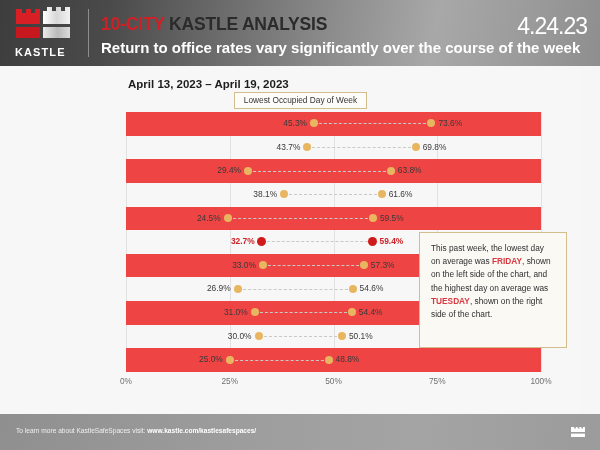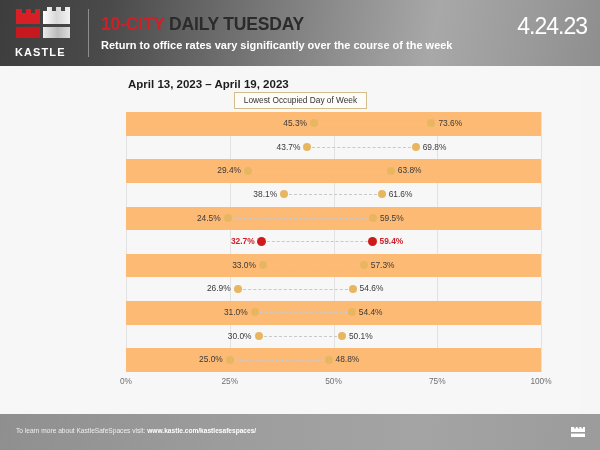--- a/index.html
+++ b/index.html
@@ -58,21 +58,21 @@
     font-size: 17.5px;
     font-weight: bold;
     letter-spacing: -0.2px;
     white-space: nowrap;
   }
   .header-title .red { color: #cf2027; text-align: center; }
   .header-title .dark { color: #2b2b2b; }
   .header-sub {
     position: absolute;
     left: 101px; top: 39px;
-    font-size: 11px;
+    font-size: 15px;
     font-weight: bold;
     color: #ffffff;
     white-space: nowrap;
   }
   .header-date {
     position: absolute;
     right: 13px; top: 13px;
     font-size: 23px;
     color: #ffffff;
     letter-spacing: -1px;
@@ -121,21 +121,21 @@
     top: 0; bottom: 0;
     width: 1px;
     background: #e2e2e2;
   }
   .row {
     position: absolute;
     left: 0;
     width: 100%;
     height: 23.64px;
   }
-  .row.alt { background: #fdba74; }
+  .row.alt { background: #ef4444; }
   .row.plain { background: transparent; }
 
   .connector {
     position: absolute;
     top: 11.3px;
     height: 0;
     border-top: 1px dashed #c9c9c9;
   }
   .dot {
     position: absolute;
@@ -233,21 +233,21 @@
           </defs>
           <path d="M2,5 L2,17 L26,17 L26,2 L21,2 L21,6 L17,6 L17,2 L12,2 L12,6 L8,6 L8,2 L2,2 Z" fill="#d81f26"></path>
           <path d="M2,20 L26,20 L26,31 L2,31 Z" fill="#c8181f"></path>
           <path d="M29,2 L29,17 L56,17 L56,0 L51,0 L51,4 L47,4 L47,0 L42,0 L42,4 L38,4 L38,0 L33,0 L33,4 L29,4 Z" fill="url(#silv)"></path>
           <path d="M29,20 L56,20 L56,31 L29,31 Z" fill="url(#silv2)"></path>
         </svg>
       </div>
       <div class="logo-wordmark">KASTLE</div>
     </div>
     <div class="header-divider"></div>
-    <div class="header-title"><span class="red">10-CITY</span><span class="dark"> DAILY TUESDAY</span></div>
+    <div class="header-title"><span class="red">10-CITY</span><span class="dark"> KASTLE ANALYSIS</span></div>
     <div class="header-sub">Return to office rates vary significantly over the course of the week</div>
     <div class="header-date">4.24.23</div>
   </div>
 
   <div class="chart-wrap">
     <div class="range-title">April 13, 2023 – April 19, 2023</div>
 
     <div class="legend-box legend-low">Lowest Occupied Day of Week</div>
 
     <div class="plot" id="plot">
@@ -335,20 +335,23 @@
         </div>
       </div>
     <div class="xaxis" id="xaxis">
         <div class="xtick" style="left: 0px;">0%</div>
         <div class="xtick" style="left: 103.75px;">25%</div>
         <div class="xtick" style="left: 207.5px;">50%</div>
         <div class="xtick" style="left: 311.25px;">75%</div>
         <div class="xtick" style="left: 415px;">100%</div>
       </div>
 
+    <div class="annot">
+      <span>This past week, the lowest day on average was </span><span class="hi">FRIDAY</span><span>, shown on the left side of the chart, and the highest day on average was </span><span class="hi">TUESDAY</span><span>, shown on the right side of the chart.</span>
+    </div>
   </div>
 
   <div class="footer">
     <div class="footer-text"><span>To learn more about KastleSafeSpaces visit: </span><b>www.kastle.com/kastlesafespaces/</b></div>
     <div class="footer-logo">
       <svg width="16" height="15" viewBox="0 0 16 15" xmlns="http://www.w3.org/2000/svg">
         <path d="M1,4 L1,8 L15,8 L15,3 L13,3 L13,4.6 L11.4,4.6 L11.4,3 L9.4,3 L9.4,4.6 L7.8,4.6 L7.8,3 L5.8,3 L5.8,4.6 L4.2,4.6 L4.2,3 L1,3 Z" fill="#ffffff"></path>
         <path d="M1,9.6 L15,9.6 L15,13 L1,13 Z" fill="#ffffff"></path>
       </svg>
     </div>

